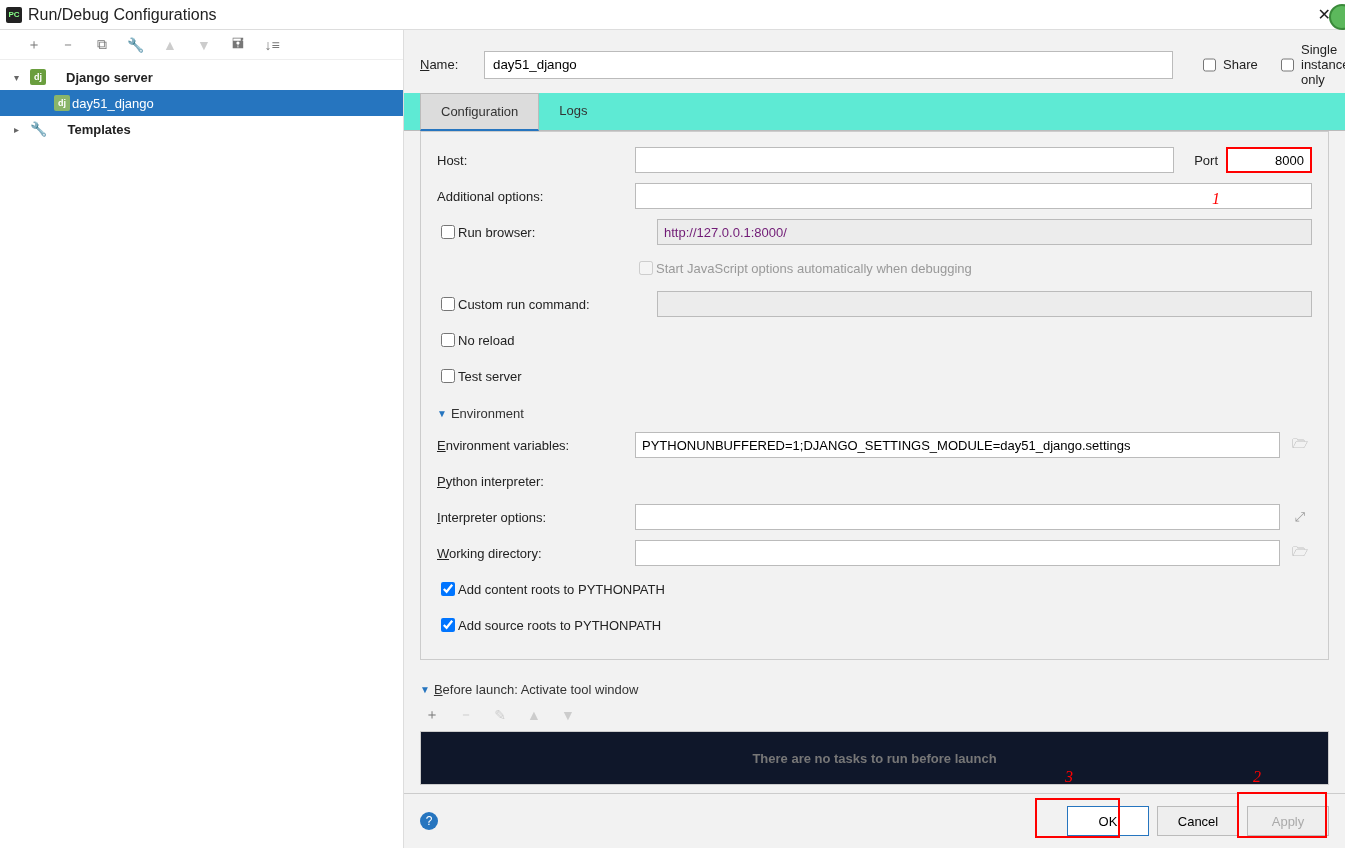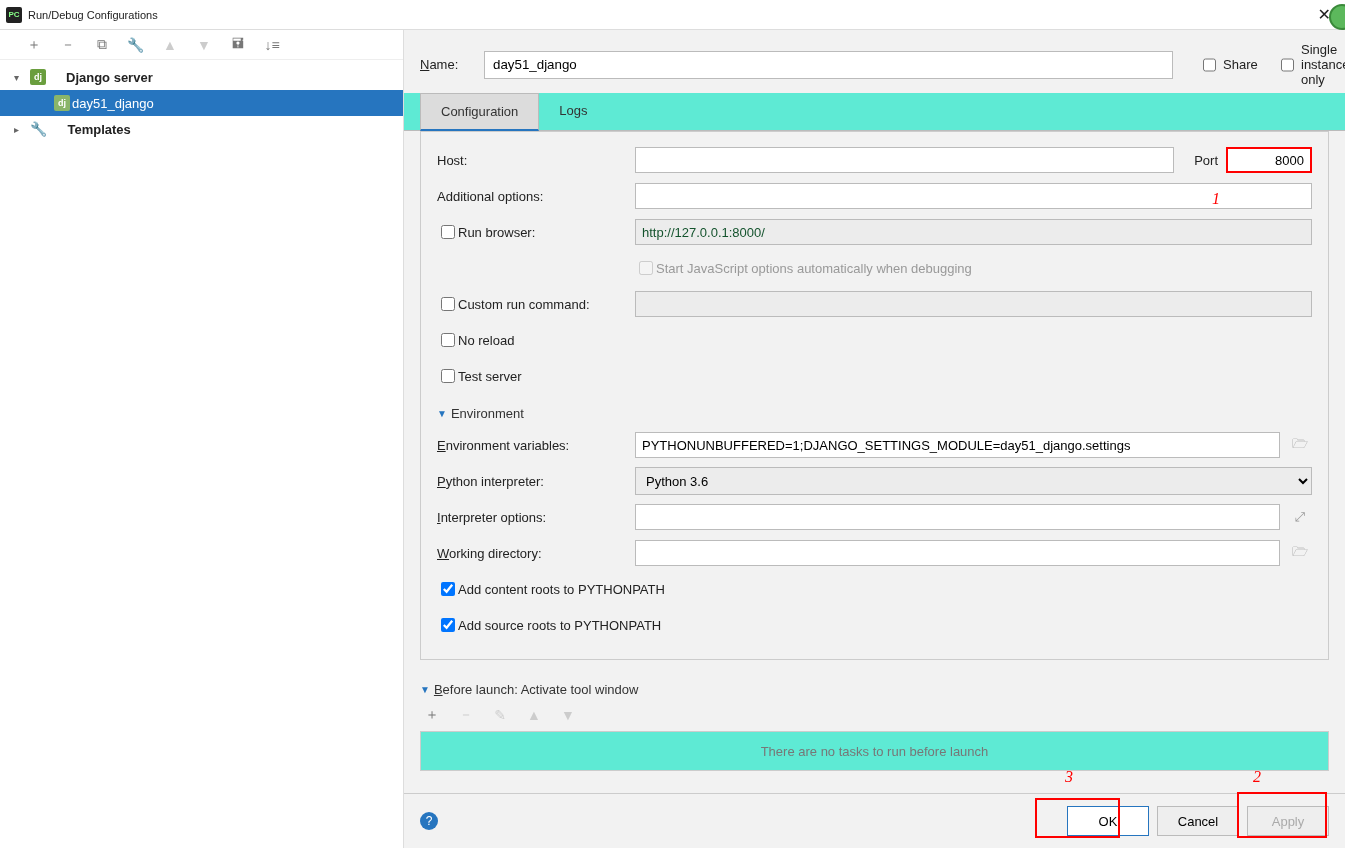--- a/index.html
+++ b/index.html
@@ -1,20 +1,20 @@
 <!DOCTYPE html>
 <html><head>
 <meta charset="utf-8">
 <style>
   * { box-sizing: border-box; font-family: "Segoe UI", Arial, sans-serif; }
   body { margin: 0; background: #f2f2f2; font-size: 13px; color: #222; width: 1345px; height: 848px; overflow: hidden; position: relative; }
 
   .titlebar { height: 30px; display: flex; align-items: center; padding: 0 6px; background: #fff; border-bottom: 1px solid #ddd; }
   .titlebar .appicon { width: 16px; height: 16px; background: #222; color: #8f8; font-size: 8px; font-weight: bold; display: flex; align-items: center; justify-content: center; border-radius: 2px; margin-right: 6px; }
-  .titlebar .title { flex: 1; font-size: 11px; }
+  .titlebar .title { flex: 1; font-size: 16px; }
   .titlebar .close { font-size: 16px; padding: 0 8px; cursor: pointer; }
 
   .main { display: flex; height: calc(848px - 30px); }
 
   .sidebar { width: 404px; border-right: 1px solid #ddd; background: #fff; display: flex; flex-direction: column; }
   .toolbar { height: 30px; display: flex; align-items: center; padding-left: 26px; gap: 18px; border-bottom: 1px solid #eee; }
   .toolbar .ico { width: 16px; height: 16px; color: #777; display: flex; align-items: center; justify-content: center; font-size: 14px; cursor: pointer; }
   .toolbar .ico.disabled { color: #ccc; }
 
   .tree { padding: 4px 0; }
@@ -37,34 +37,34 @@
   .tab { padding: 10px 20px; cursor: pointer; color: #333; }
   .tab.active { background: #dcdcdc; border: 1px solid #bbb; border-bottom: 2px solid #2675bf; margin-bottom: -1px; }
 
   .panel-wrap { flex: 1; overflow: auto; padding: 0 16px 0 16px; }
   .panel { background: #f2f2f2; border: 1px solid #ccc; padding: 10px 16px 16px 16px; margin-top: 0; }
   .panel.noborder { border: none; padding-left: 0; padding-right: 0; }
 
   .form-row { display: flex; align-items: center; min-height: 36px; gap: 8px; }
   .form-row .lab { width: 190px; }
   .form-row input[type=text] { flex: 1; height: 26px; border: 1px solid #bbb; padding: 0 6px; background: #fff; font-size: 13px; }
-  .form-row input[type=text]:disabled { background: #ececec; color: #14532d; }
+  .form-row input[type=text]:disabled { background: #ececec; color: #701a75; margin-left: 22px; }
   .form-row select { flex: 1; height: 28px; border: 1px solid #bbb; background: #ececec; padding: 0 6px; font-size: 13px; }
   .form-row .icon-btn { width: 24px; height: 24px; display: flex; align-items: center; justify-content: center; color: #999; cursor: pointer; }
   .portlab { margin-left: 12px; }
   .portinput { width: 86px !important; flex: none !important; text-align: right; }
   .redbox { border: 2px solid red !important; }
 
   label.chk { display: inline-flex; align-items: center; }
   input[type=checkbox] { width: 14px; height: 14px; }
 
   .section-hdr { color: #333; font-size: 13px; display: flex; align-items: center; gap: 4px; margin: 12px 0 6px 0; }
   .section-hdr .tri { color: #2675bf; font-size: 10px; }
 
-  .tasks-empty { border: 1px solid #ccc; background: #5eead4; height: 40px; display: flex; align-items: center; justify-content: center; color: #777; margin-top: 4px; }
+  .tasks-empty { border: 1px solid #ccc; background: #0f172a; height: 54px; display: flex; align-items: center; justify-content: center; color: #777; margin-top: 4px; font-weight: bold; }
 
   .bottombar { border-top: 1px solid #ccc; padding: 12px 16px; display: flex; align-items: center; }
   .bottombar .help { width: 18px; height: 18px; border-radius: 50%; background: #2675bf; color: #fff; font-size: 12px; display: flex; align-items: center; justify-content: center; cursor: pointer; }
   .bottombar .spacer { flex: 1; }
   .bottombar button { height: 30px; min-width: 82px; border: 1px solid #bbb; background: #eee; cursor: pointer; margin-left: 8px; font-size: 13px; }
   .bottombar button.primary { border: 1px solid #2675bf; background: #fff; }
   .bottombar button:disabled { color: #aaa; }
 
   .annot { position: absolute; color: red; font-size: 16px; font-style: italic; pointer-events: none; font-family: "Times New Roman", serif; }
   .annot-box { position: absolute; border: 2px solid red; pointer-events: none; }
@@ -192,23 +192,20 @@
         </div>
 
         <div class="form-row">
           <div class="lab"><span class="u">E</span>nvironment variables:</div>
           <input type="text" value="PYTHONUNBUFFERED=1;DJANGO_SETTINGS_MODULE=day51_django.settings" style="">
           <span class="icon-btn">🗁</span>
         </div>
 
         <div class="form-row">
           <div class="lab"><span class="u">P</span>ython interpreter:</div>
-          <select>
-            <option class="pyicon">Python 3.6</option>
-          </select>
         </div>
 
         <div class="form-row">
           <div class="lab"><span class="u">I</span>nterpreter options:</div>
           <input type="text" value="" style="">
           <span class="icon-btn">⤢</span>
         </div>
 
         <div class="form-row">
           <div class="lab"><span class="u">W</span>orking directory:</div>

